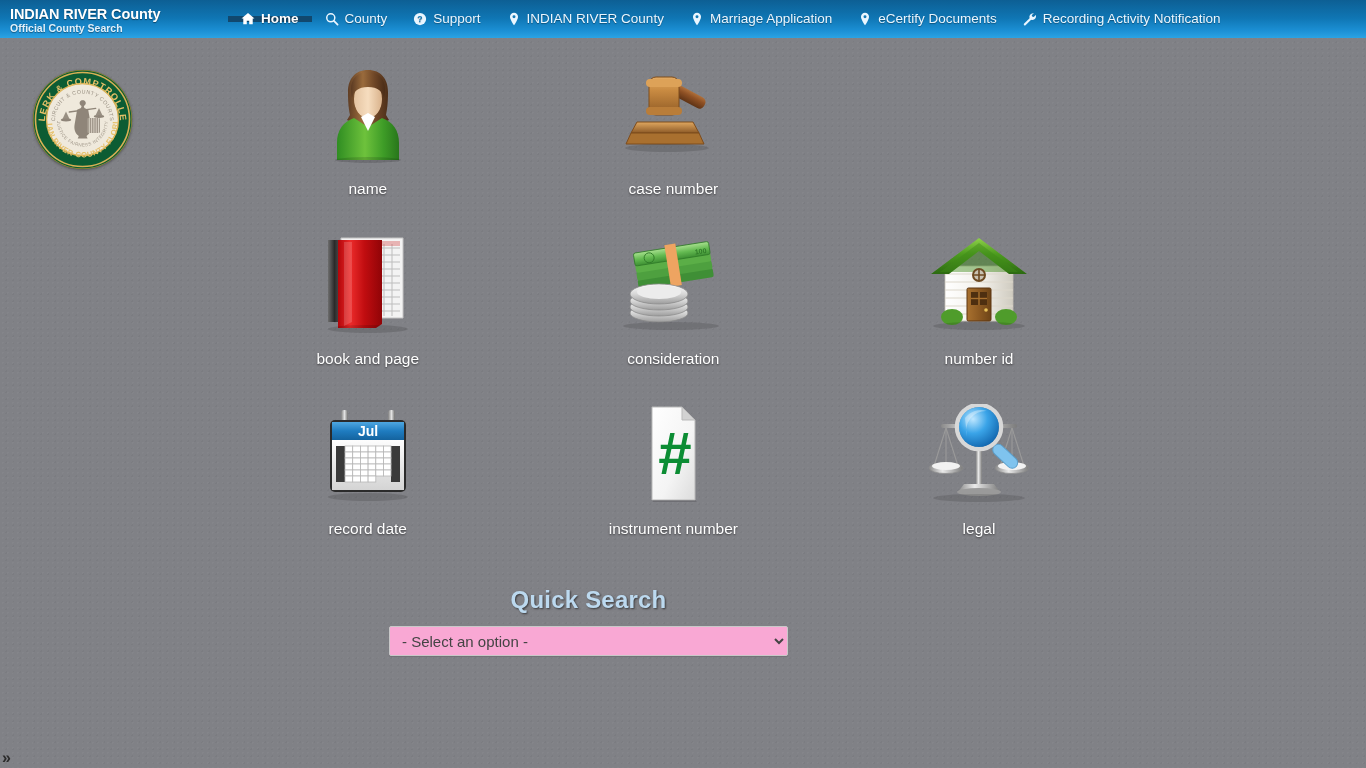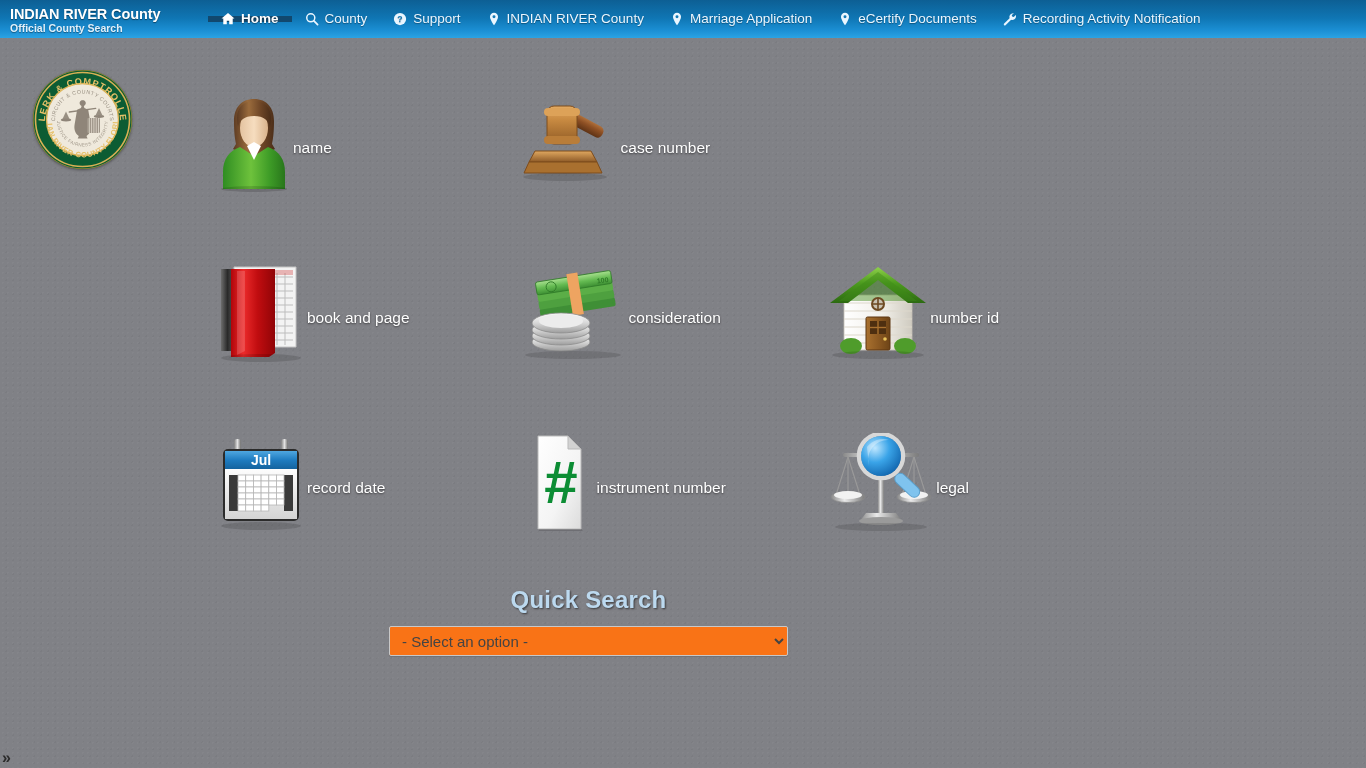--- a/index.html
+++ b/index.html
@@ -21,20 +21,21 @@
 
   
   #topnav {
     position: absolute;
     top: 0; left: 0;
     width: 1366px; height: 38px;
     background: linear-gradient(to bottom, #0d5f94 0%, #0f76b4 48%, #1b8fd4 80%, #2aa3e4 100%);
     display: flex;
     align-items: stretch;
     z-index: 10;
+    gap: 20px;
   }
   #brand {
     width: 192px;
     height: 38px;
     padding: 2px 0 0 10px;
     display: flex;
     flex-direction: column;
     justify-content: center;
     color: #ffffff;
     flex: 0 0 auto;
@@ -107,21 +108,21 @@
     left: 215px; top: 58px;
     width: 917px;
   }
   .grid-row {
     display: flex;
     height: 170px;
   }
   .grid-cell {
     width: 305.6px;
     display: flex;
-    flex-direction: row;
+    flex-direction: column;
     align-items: center;
     justify-content: flex-start;
     cursor: pointer;
   }
   .cell-art {
     height: 112px;
     display: flex;
     align-items: center;
     justify-content: center;
   }
@@ -153,21 +154,21 @@
     margin-bottom: 12px;
     letter-spacing: 0.2px;
   }
   #qs-select {
     width: 399px;
     height: 30px;
     padding: 2px 8px;
     font-family: "Liberation Sans", sans-serif;
     font-size: 15px;
     color: #444444;
-    background: #f97316;
+    background: #f9a8d4;
     border: 1px solid #c8c8c8;
     border-radius: 2px;
     box-shadow: 0 1px 1px rgba(0,0,0,0.12);
     outline: none;
   }
 
   
   #bottom-toggle {
     position: absolute;
     left: 2px; bottom: 2px;

